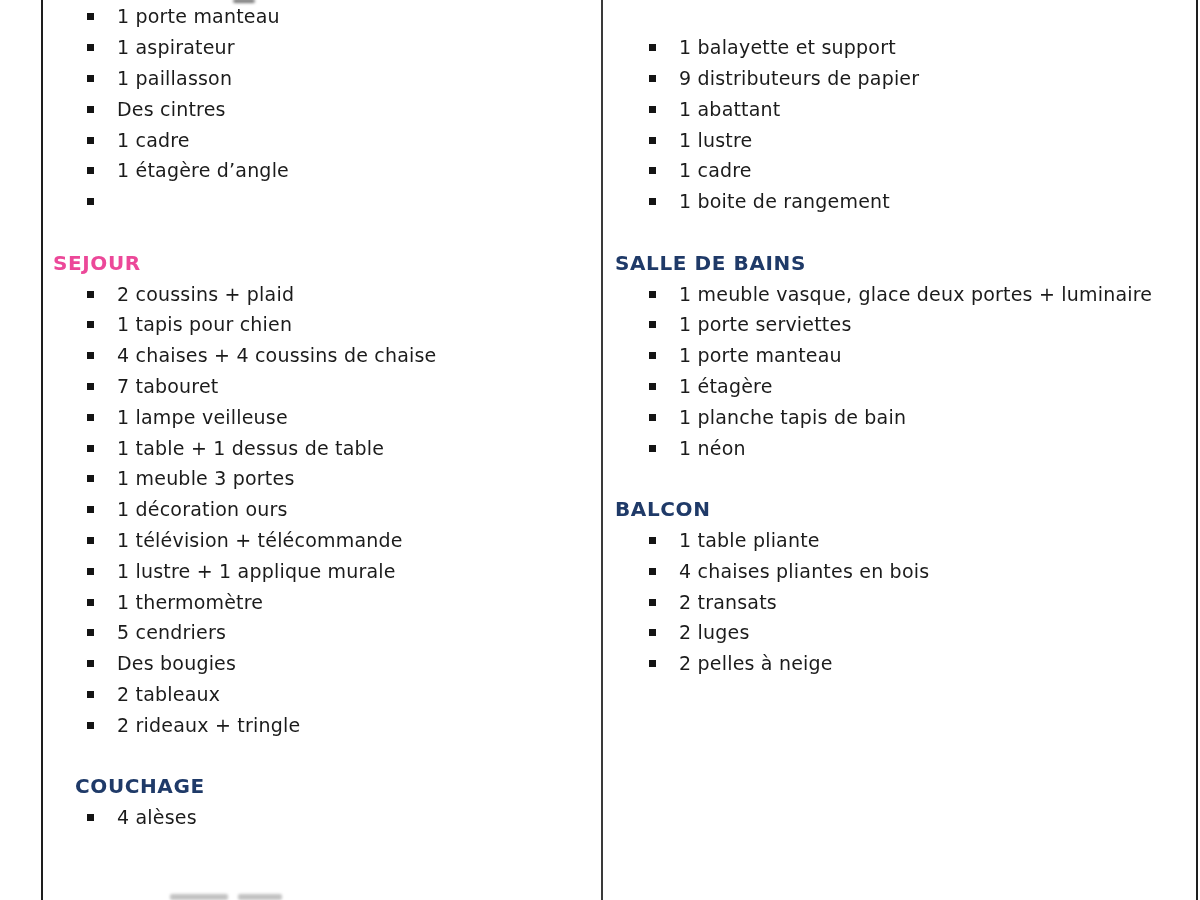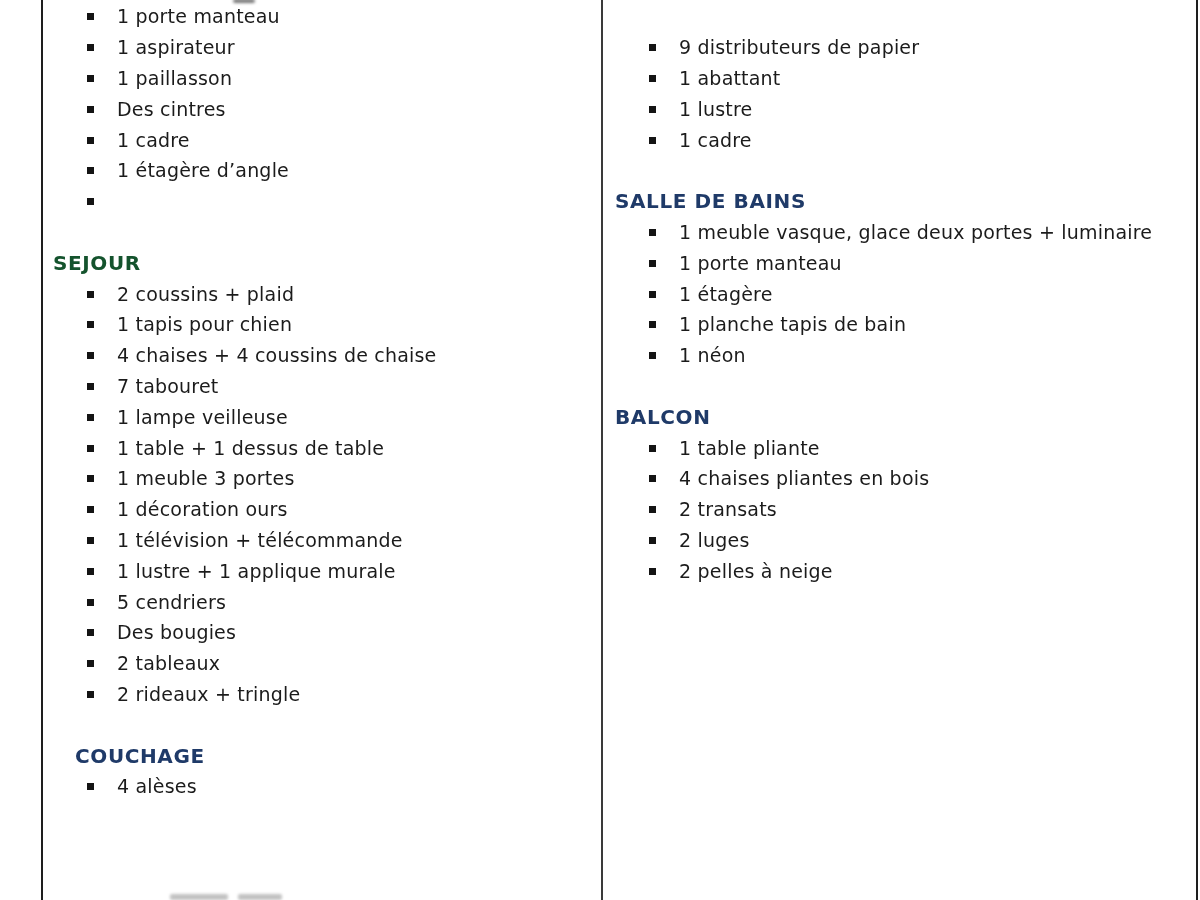--- a/index.html
+++ b/index.html
@@ -80,21 +80,21 @@
       </div>
       <div class="row item">
         <span class="bullet"></span>
         <span>1 étagère d’angle</span>
       </div>
       <div class="row item">
         <span class="bullet"></span>
         <span></span>
       </div>
       <div class="spacer"></div>
-      <div class="row header-row" style="color: #14532d;">SEJOUR</div>
+      <div class="row header-row" style="color: #ec4899;">SEJOUR</div>
       <div class="row item">
         <span class="bullet"></span>
         <span>2 coussins + plaid</span>
       </div>
       <div class="row item">
         <span class="bullet"></span>
         <span>1 tapis pour chien</span>
       </div>
       <div class="row item">
         <span class="bullet"></span>
@@ -120,20 +120,24 @@
         <span class="bullet"></span>
         <span>1 décoration ours</span>
       </div>
       <div class="row item">
         <span class="bullet"></span>
         <span>1 télévision + télécommande</span>
       </div>
       <div class="row item">
         <span class="bullet"></span>
         <span>1 lustre + 1 applique murale</span>
+      </div>
+      <div class="row item">
+        <span class="bullet"></span>
+        <span>1 thermomètre</span>
       </div>
       <div class="row item">
         <span class="bullet"></span>
         <span>5 cendriers</span>
       </div>
       <div class="row item">
         <span class="bullet"></span>
         <span>Des bougies</span>
       </div>
       <div class="row item">
@@ -148,39 +152,51 @@
       <div class="row header-row" style="color: rgb(31, 58, 104); padding-left: 32px;">COUCHAGE</div>
       <div class="row item">
         <span class="bullet"></span>
         <span>4 alèses</span>
       </div>
     </div>
   <div class="col col-right">
     <div class="spacer"></div>
       <div class="row item">
         <span class="bullet"></span>
+        <span>1 balayette et support</span>
+      </div>
+      <div class="row item">
+        <span class="bullet"></span>
         <span>9 distributeurs de papier</span>
       </div>
       <div class="row item">
         <span class="bullet"></span>
         <span>1 abattant</span>
       </div>
       <div class="row item">
         <span class="bullet"></span>
         <span>1 lustre</span>
       </div>
       <div class="row item">
         <span class="bullet"></span>
         <span>1 cadre</span>
       </div>
+      <div class="row item">
+        <span class="bullet"></span>
+        <span>1 boite de rangement</span>
+      </div>
       <div class="spacer"></div>
       <div class="row header-row" style="color: rgb(31, 58, 104);">SALLE DE BAINS</div>
       <div class="row item">
         <span class="bullet"></span>
         <span>1 meuble vasque, glace deux portes + luminaire</span>
+      </div>
+      <div class="row item">
+        <span class="bullet"></span>
+        <span>1 porte serviettes</span>
       </div>
       <div class="row item">
         <span class="bullet"></span>
         <span>1 porte manteau</span>
       </div>
       <div class="row item">
         <span class="bullet"></span>
         <span>1 étagère</span>
       </div>
       <div class="row item">

